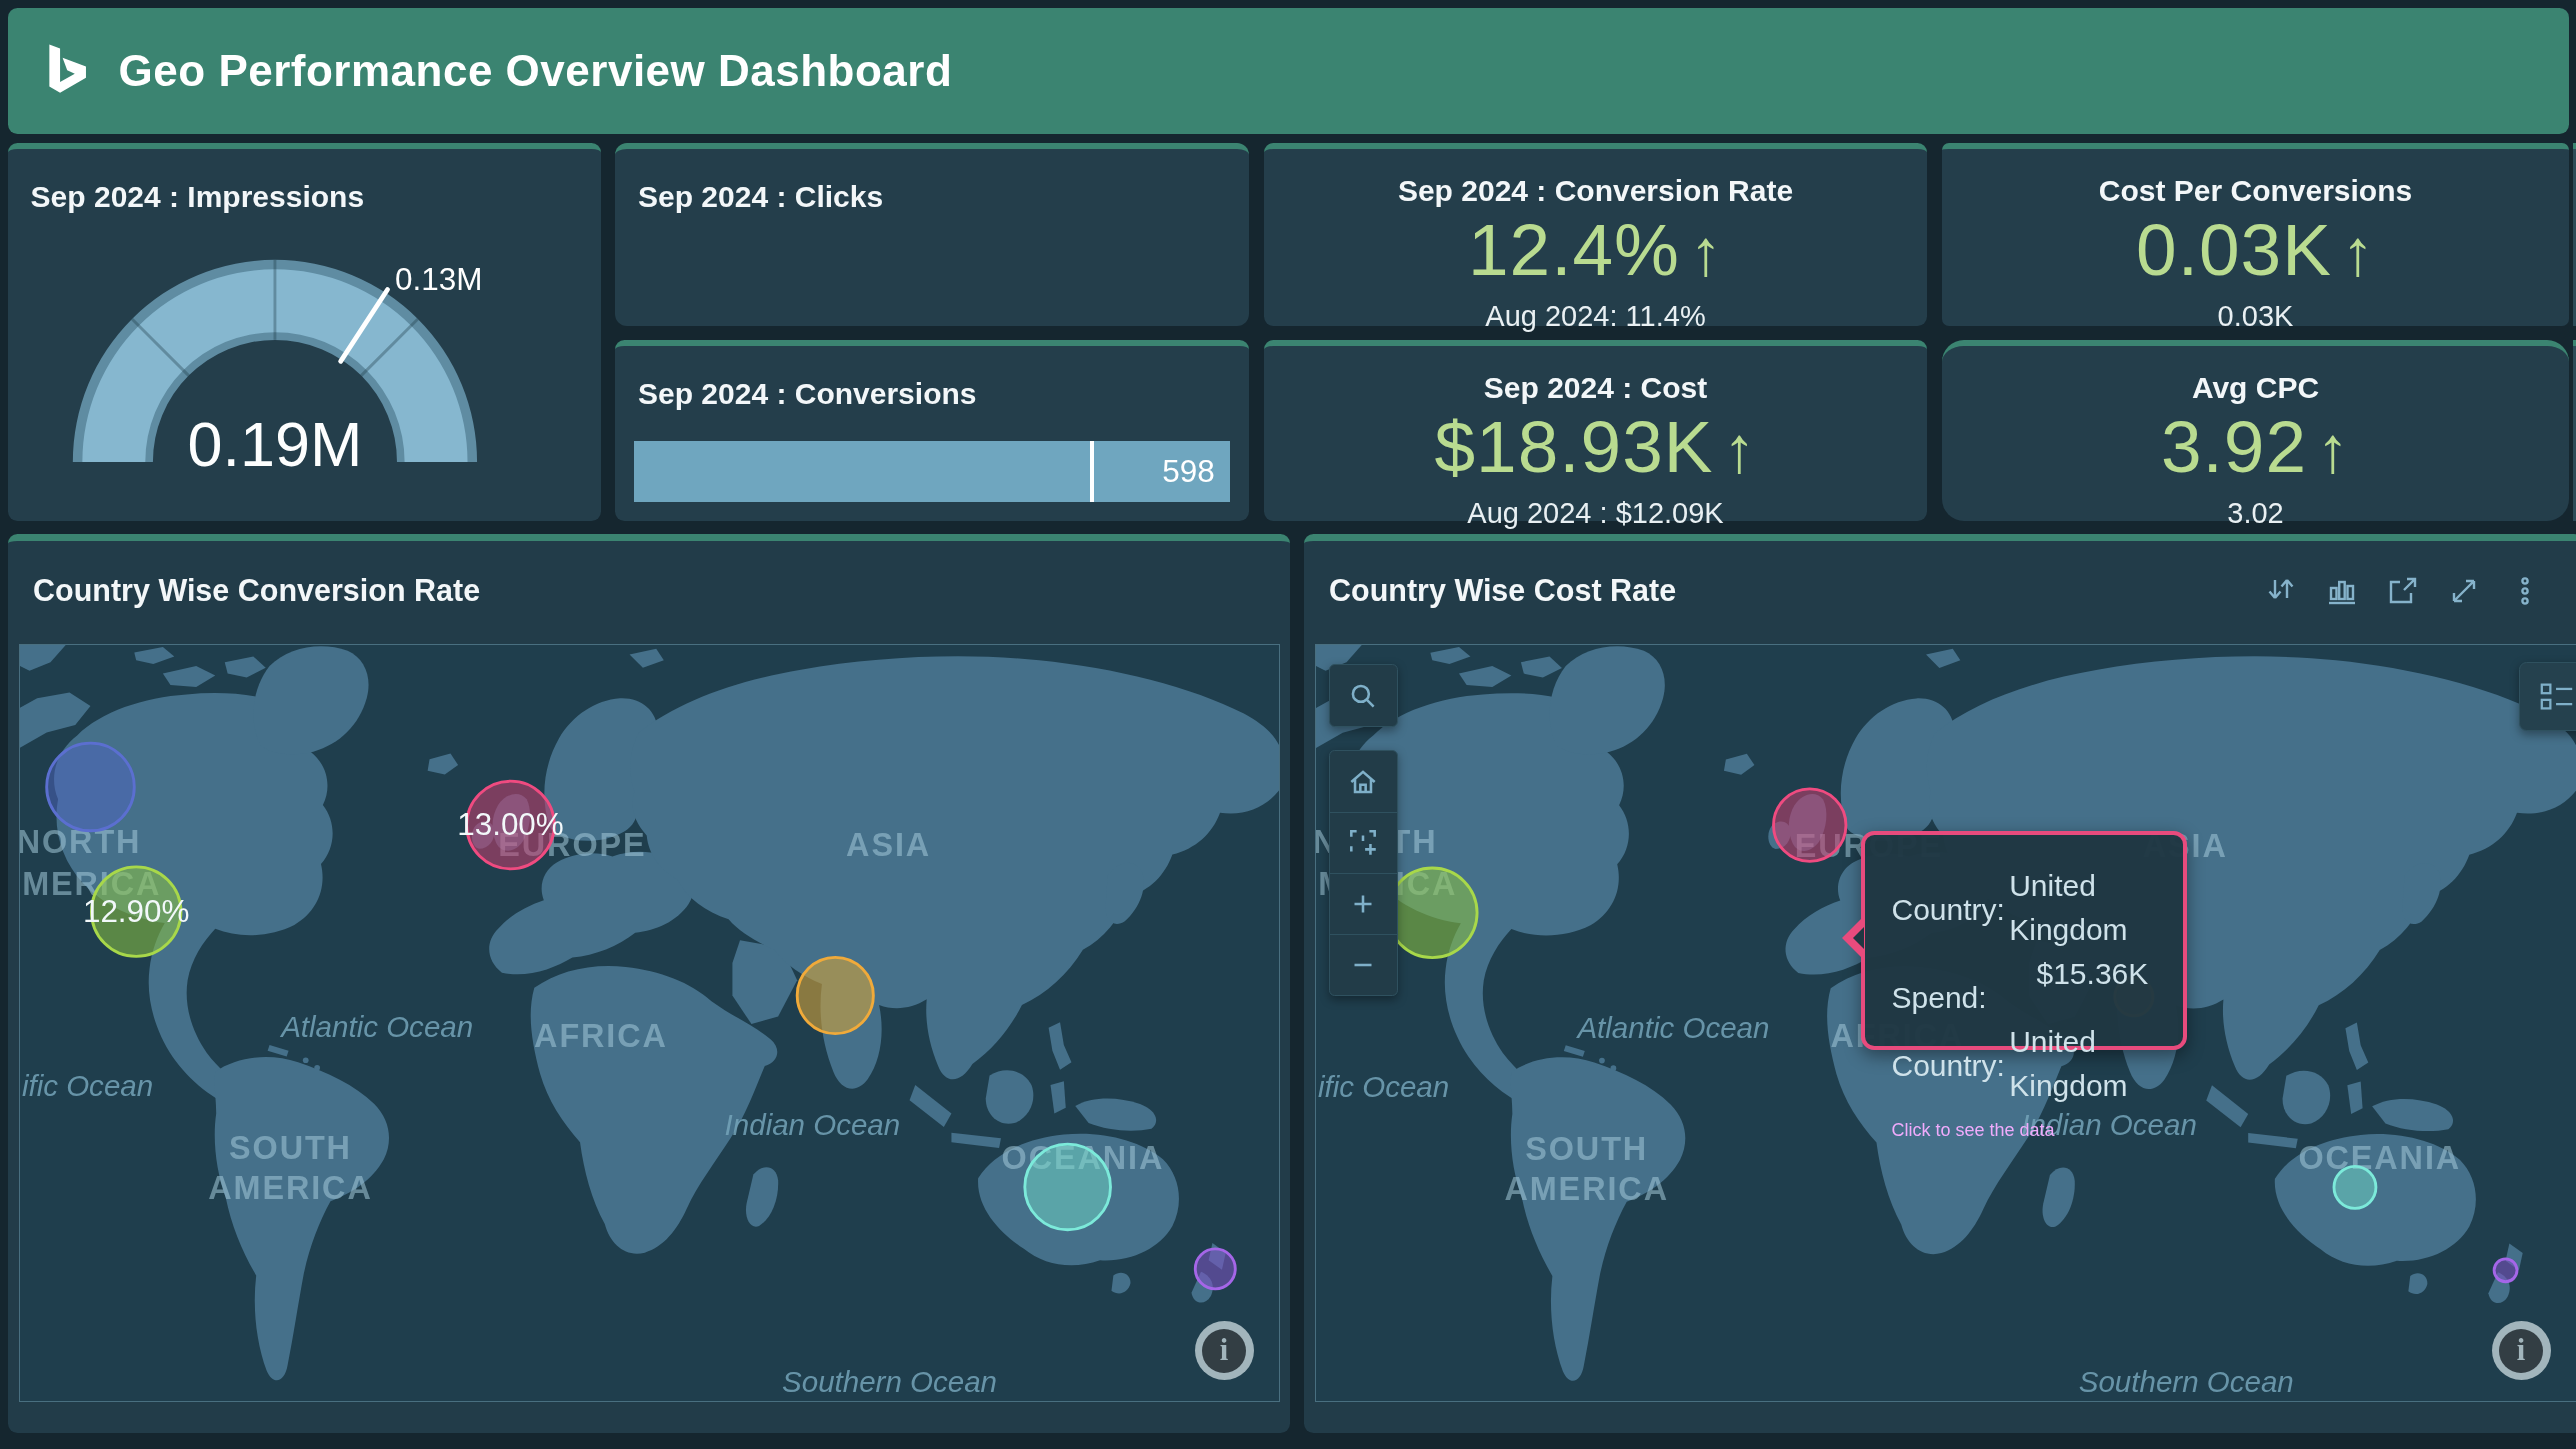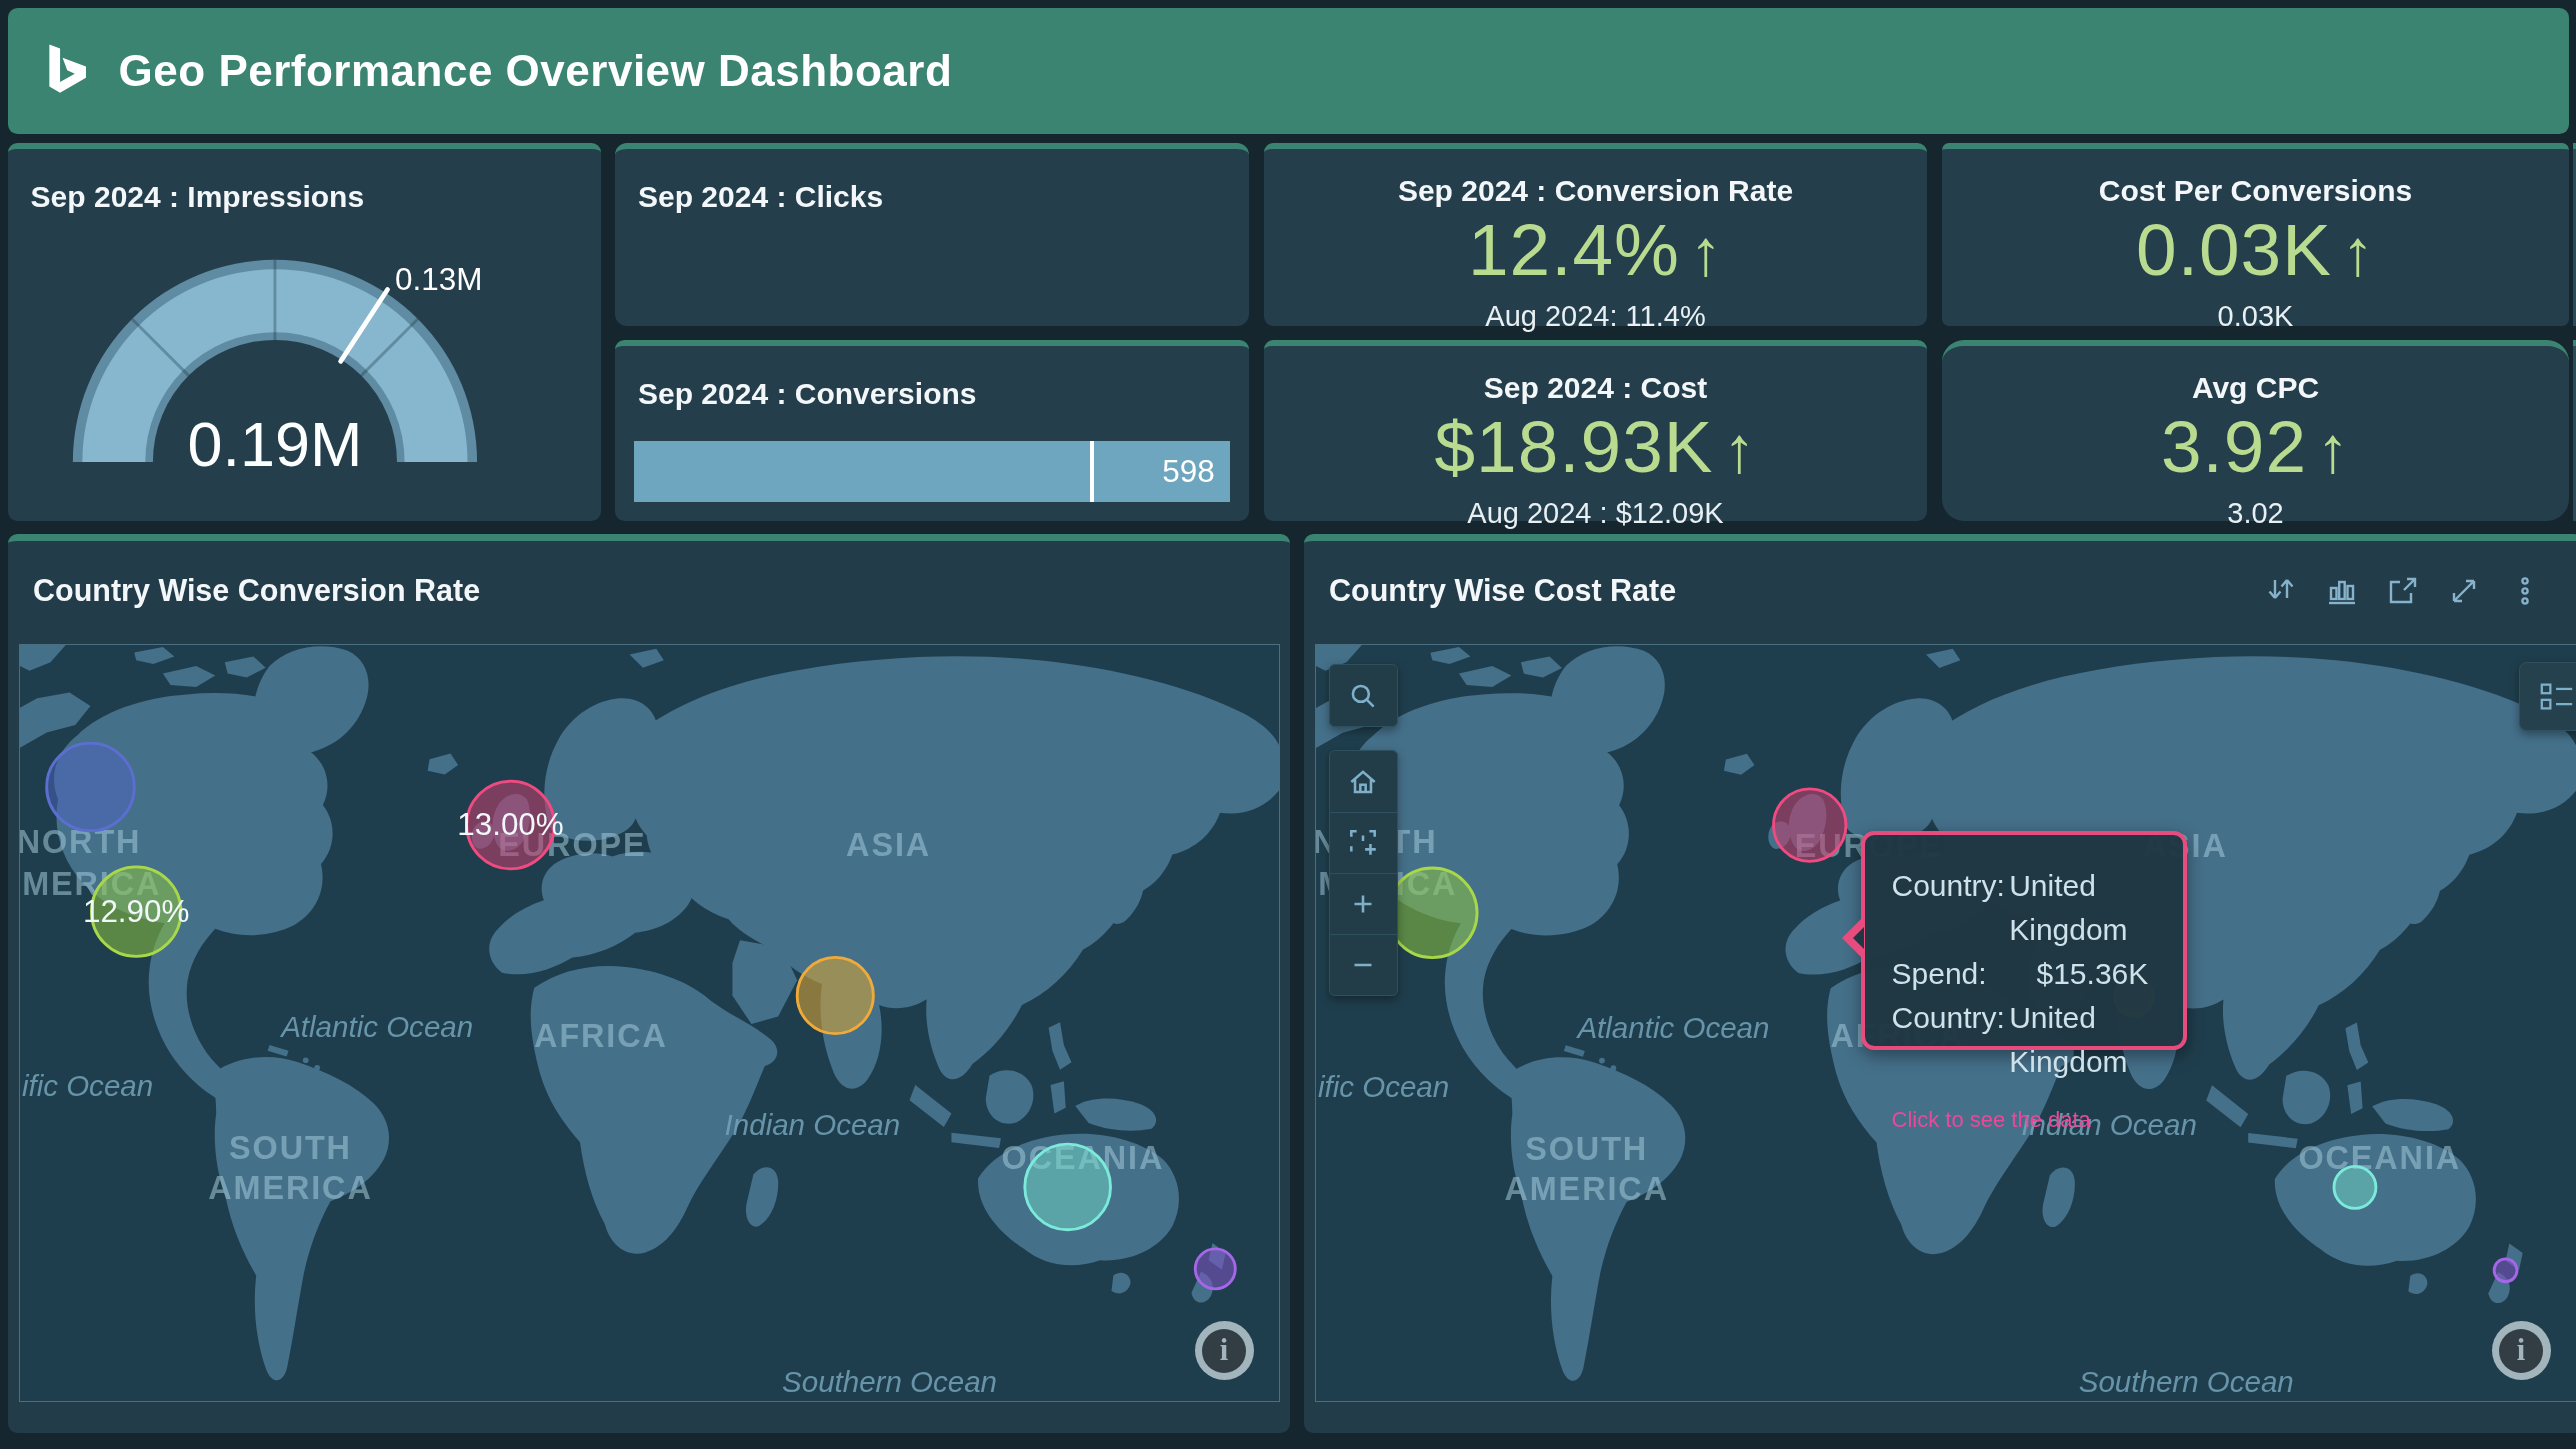--- a/index.html
+++ b/index.html
@@ -79,22 +79,22 @@
   .ctl-cell + .ctl-cell { border-top:1px solid #2f515f; }
   .ctl-cell svg { width:34px; height:34px; stroke:#7fb0c9; fill:none; stroke-width:2.4; }
 
   
   .tooltip {
     position:absolute; left:545px; top:186px; width:326px; height:219px;
     background:rgba(31,55,66,.97); border:4.8px solid #e84b7d; border-radius:13.4px;
     padding:29px 0 0 27px; z-index:5; box-shadow:0 5.7px 17px rgba(0,0,0,.4);
   }
   .tt-row { display:flex; font-size:30px; color:#cfe2ea; line-height:44px; }
-  .tt-label { width:145px; }
-  .tt-footer { margin-top:23px; font-size:22px; color:#ec4899; }
+  .tt-label { width:145px;margin-top:24px; }
+  .tt-footer { margin-top:12px; font-size:18px; color:#f0abfc; }
   .tt-arrow-outer {
     position:absolute; left:-23px; top:84px; width:0; height:0;
     border-top:19px solid transparent; border-bottom:19px solid transparent;
     border-right:19px solid #e84b7d;
   }
   .tt-arrow-inner {
     position:absolute; left:-11.4px; top:92px; width:0; height:0;
     border-top:11.4px solid transparent; border-bottom:11.4px solid transparent;
     border-right:11.4px solid rgba(31,55,66,1);
   }

